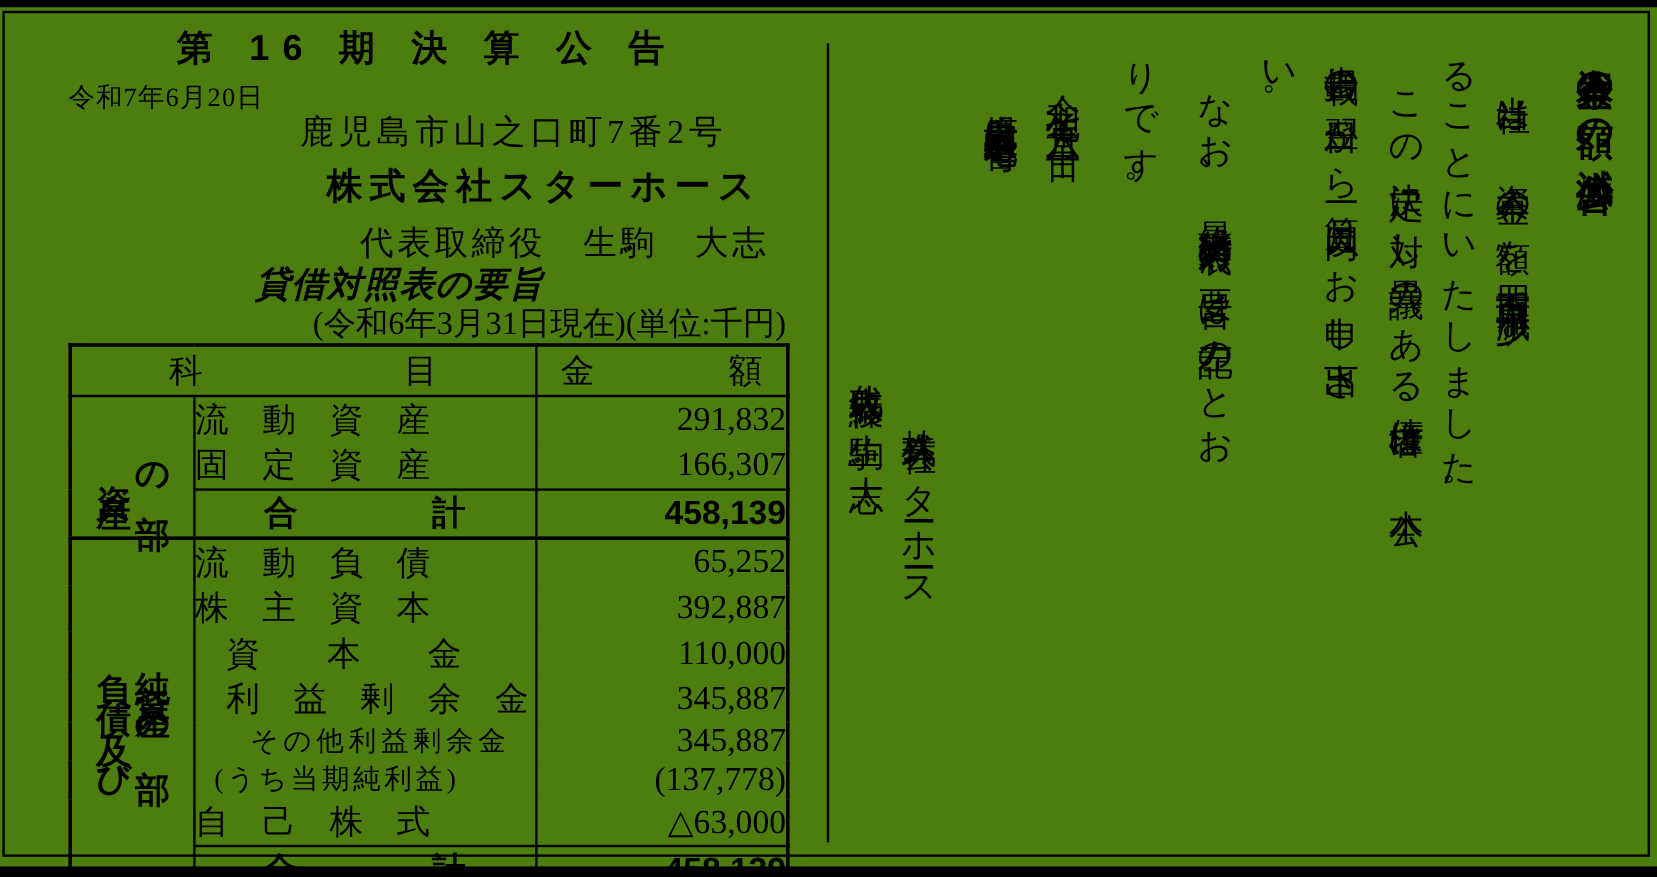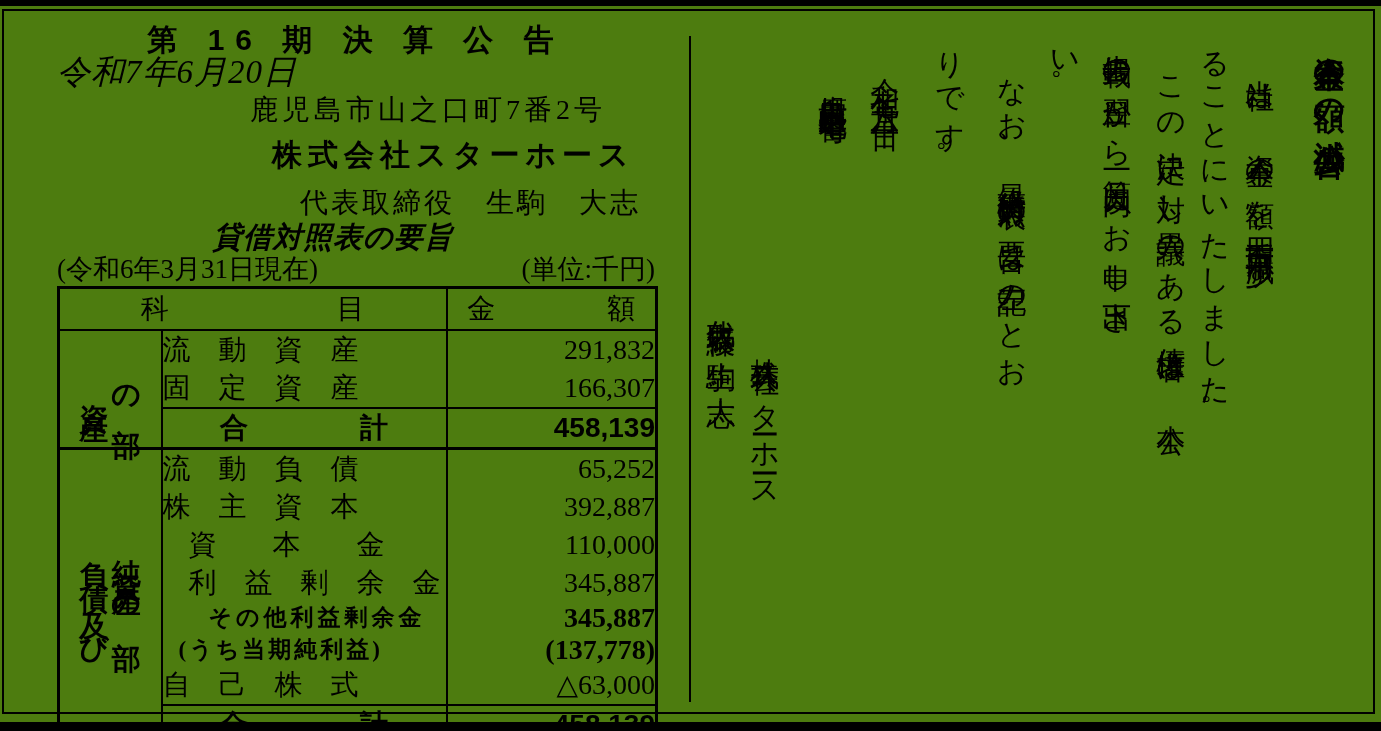--- a/index.html
+++ b/index.html
@@ -14,43 +14,43 @@
   
   .bar-top{position:absolute;left:0;top:0;width:1381px;height:6px;background:#000;}
   .bar-bottom{position:absolute;left:0;top:722px;width:1381px;height:9px;background:#000;}
   .inner-frame{position:absolute;left:2px;top:9px;width:1373px;height:705px;border:2px solid #000;box-sizing:border-box;}
   .center-divider{position:absolute;left:689px;top:36px;width:2px;height:666px;background:#000;}
 
   
   .gothic{font-family:"Liberation Sans","DejaVu Sans",sans-serif;font-weight:700;}
   .page-title{position:absolute;left:57px;top:20px;width:598px;text-align:center;
     font-size:30px;letter-spacing:11px;}
-  .ann-date{position:absolute;left:57px;top:50px;font-size:33px;letter-spacing:1px;font-style:italic;}
+  .ann-date{position:absolute;left:57px;top:66px;font-size:22px;letter-spacing:1px;}
   .ann-addr{position:absolute;left:250px;top:91px;font-size:28px;letter-spacing:4px;}
   .ann-company{position:absolute;left:272px;top:135px;font-size:30px;letter-spacing:6px;}
   .ann-rep{position:absolute;left:300px;top:184px;font-size:28px;letter-spacing:3px;}
   .bs-title{position:absolute;left:213px;top:218px;font-size:29px;letter-spacing:1px;font-style:italic;}
   .note-row{position:absolute;left:57px;top:251px;width:598px;display:flex;
-    justify-content:space-between;font-size:27px;}
+    justify-content:flex-end;font-size:27px;}
 
   
   table.bs{position:absolute;left:57px;top:286px;width:598px;border-collapse:collapse;
     table-layout:fixed;border:3px solid #000;}
   table.bs td{padding:0;vertical-align:middle;font-size:28px;box-sizing:border-box;}
   .col-grp{width:103px;}
   .col-item{width:285px;}
   .col-amt{width:210px;}
   tr.h td{height:42px;text-align:center;border-bottom:2px solid #000;}
   td.sep-r{border-right:2px solid #000;}
   td.lbl{padding-left:8px;white-space:nowrap;}
   td.amt{text-align:right;padding-right:10px;font-size:27px;white-space:nowrap;}
   tr.r35 td{height:35px;}
   tr.r33 td{height:33px;}
   tr.r34 td{height:34px;}
-  tr.r30 td{height:30px;font-weight:bold;}
+  tr.r30 td{height:30px;}
   tr.r36 td{height:36px;}
   tr.r42 td{height:42px;}
   tr.line-under td{border-bottom:2px solid #000;margin-top:37px;}
   tr.section-end td{border-bottom:3px solid #000;}
   td.grp{border-right:2px solid #000;border-bottom:3px solid #000;}
   td.lbl.ind1{padding-left:26px;}
   td.lbl.small{font-size:23px;letter-spacing:4px;padding-left:46px;}
   td.lbl.small2{font-size:23px;letter-spacing:3px;padding-left:16px;}
   td.total-lbl{text-align:center;font-size:29px;}
   td.total-amt{text-align:right;padding-right:10px;font-size:28px;

